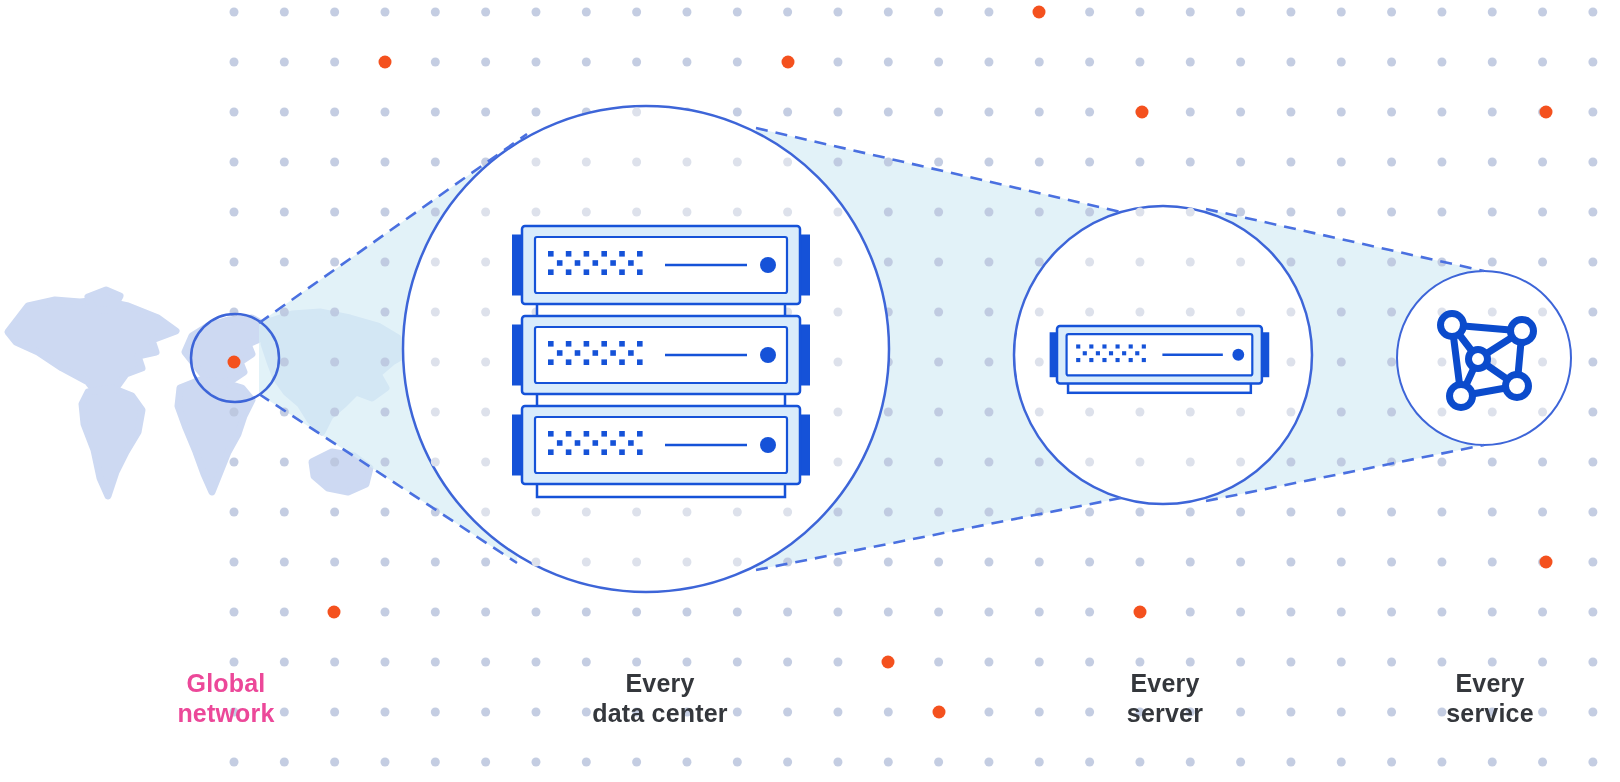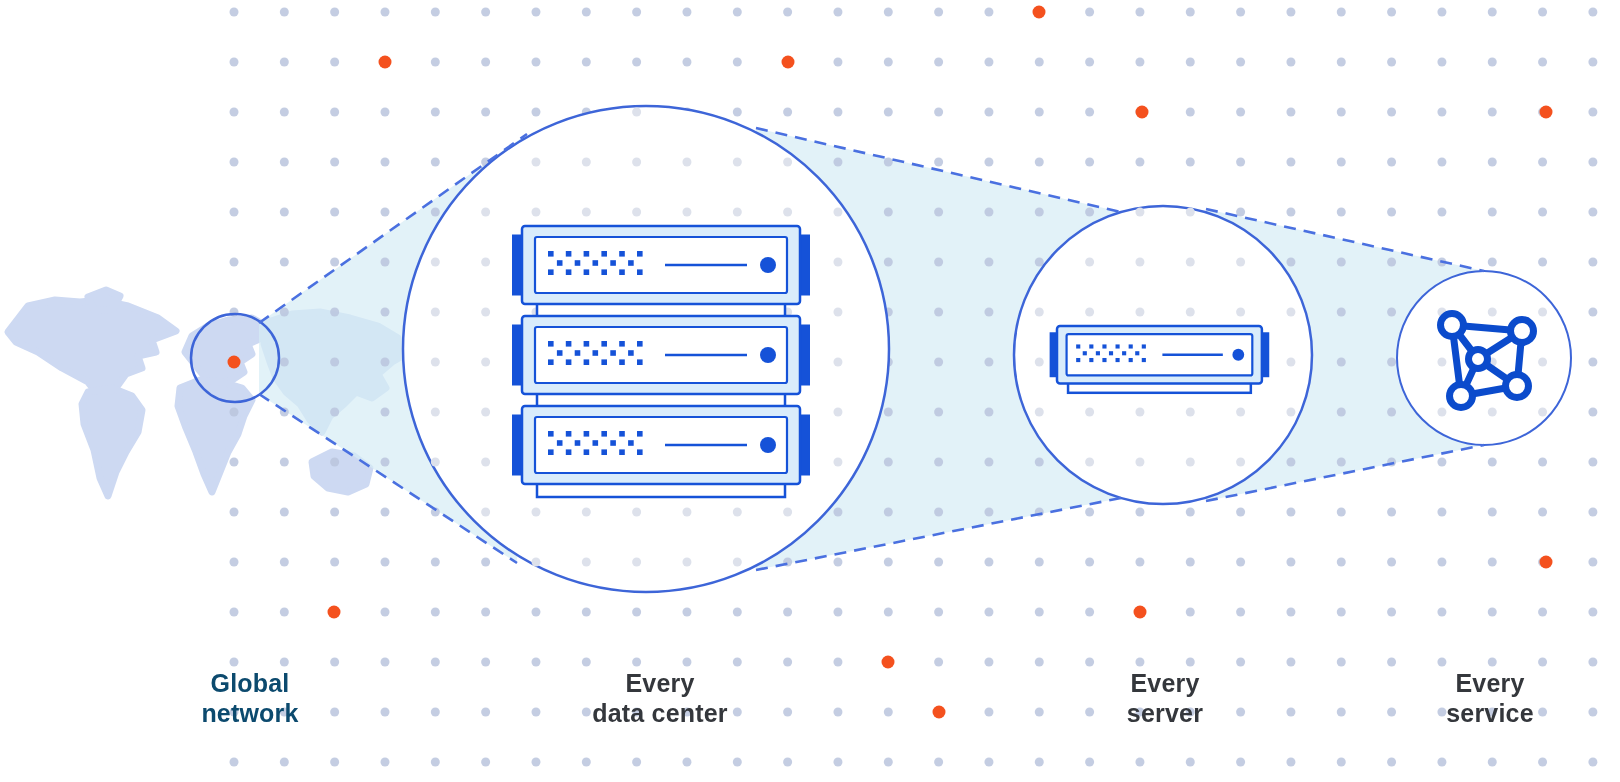--- a/index.html
+++ b/index.html
@@ -642,21 +642,21 @@
       <circle cx="234" cy="362" r="6.5" fill="#f4511e"></circle>
       <circle cx="1546" cy="562" r="6.5" fill="#f4511e"></circle>
       <circle cx="334" cy="612" r="6.5" fill="#f4511e"></circle>
       <circle cx="1140" cy="612" r="6.5" fill="#f4511e"></circle>
       <circle cx="888" cy="662" r="6.5" fill="#f4511e"></circle>
       <circle cx="939" cy="712" r="6.5" fill="#f4511e"></circle>
     </g>
 </svg>
 
 <div class="labels">
-  <div class="stage-label" style="left: 250px; color: #0c4a6e; text-align: center;">Global
+  <div class="stage-label" style="left: 226px; color: #ec4899; text-align: center;">Global
 network</div>
   <div class="stage-label" style="left: 660px; color: rgb(52, 55, 60);">Every
 data center</div>
   <div class="stage-label" style="left: 1165px; color: rgb(52, 55, 60);">Every
 server</div>
   <div class="stage-label" style="left: 1490px; color: rgb(52, 55, 60);">Every
 service</div>
 </div>
 
 </body></html>

